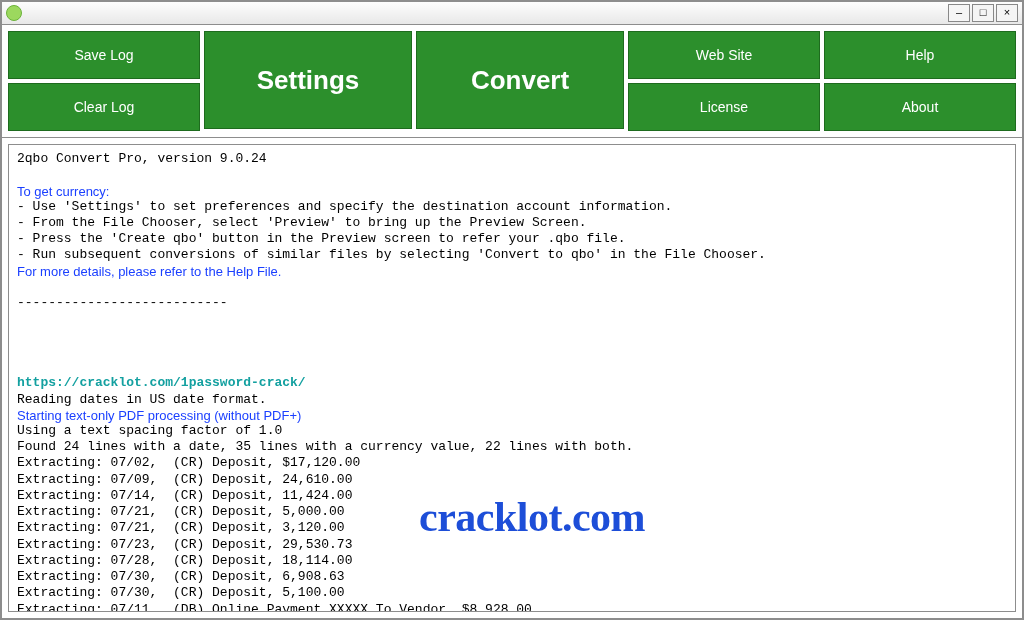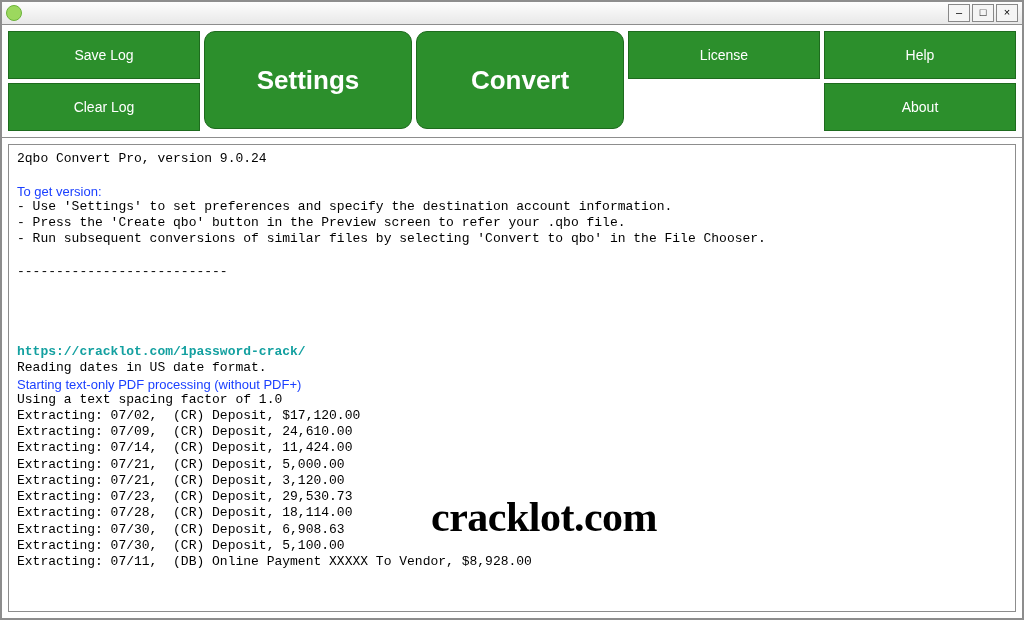--- a/index.html
+++ b/index.html
@@ -13,28 +13,28 @@
   .window{width:1024px;height:620px;box-sizing:border-box;border:2px solid var(--panel-border);display:flex;flex-direction:column;}
   .titlebar{height:22px;background:linear-gradient(to bottom,#fdfdfd,#e8e8e8);border-bottom:1px solid var(--panel-border);display:flex;align-items:center;justify-content:space-between;padding:0 4px;}
   .app-icon{width:14px;height:14px;border-radius:50%;background:#9cd85e;border:1px solid #6bb23a;}
   .title-text{font-size:12px;color:#333;margin-left:6px;flex:1;}
   .win-controls{display:flex;gap:0;}
   .win-btn{width:20px;height:16px;border:1px solid #888;background:#f5f5f5;font-size:11px;line-height:14px;text-align:center;cursor:default;margin-left:2px;font-family:sans-serif;}
   .toolbar{display:flex;padding:6px;gap:4px;border-bottom:1px solid var(--panel-border);}
   .tb-col{display:flex;flex-direction:column;gap:4px;}
   .tb-btn{background:var(--green);color:#fff;border:1px solid var(--green-border);display:flex;align-items:center;justify-content:center;cursor:default;font-size:14px;}
   .tb-small{width:190px;height:46px;}
-  .tb-big{width:220px;height:96px;font-size:26px;font-weight:600;border-radius:11px;}
+  .tb-big{width:220px;height:96px;font-size:26px;font-weight:600;}
   .tb-side{width:190px;height:46px;}
   .log-wrap{flex:1;overflow:auto;border:1px solid var(--panel-border);margin:6px;padding:6px 24px 6px 8px;position:relative;}
   .mono{font-family:"Courier New",monospace;font-size:13px;line-height:1.25;white-space:pre;color:#000;}
   .sans{font-family:Arial,Helvetica,sans-serif;font-size:13px;}
   .blue{color:var(--blue);}
   .teal{color:var(--teal);font-weight:600;margin-top:48px;}
-  .watermark{position:absolute;left:422px;top:348px;font-family:Georgia,'Times New Roman',serif;font-size:42px;font-weight:700;color:#000000;pointer-events:none;letter-spacing:-0.5px;}
+  .watermark{position:absolute;left:410px;top:348px;font-family:Georgia,'Times New Roman',serif;font-size:42px;font-weight:700;color:#1d4ed8;pointer-events:none;letter-spacing:-0.5px;}
   .log-line{display:block;}
 </style>
 </head>
 <body>
 
 <div class="window">
 
   <div class="titlebar">
     <div style="display:flex;align-items:center;">
       <div class="app-icon"></div>
@@ -48,44 +48,48 @@
   </div>
 
   <div class="toolbar">
     <div class="tb-col">
       <div class="tb-btn tb-small">Save Log</div>
       <div class="tb-btn tb-small">Clear Log</div>
     </div>
     <div class="tb-btn tb-big">Settings</div>
     <div class="tb-btn tb-big">Convert</div>
     <div class="tb-col">
+      <div class="tb-btn tb-side">Web Site</div>
       <div class="tb-btn tb-side">License</div>
     </div>
     <div class="tb-col">
       <div class="tb-btn tb-side">Help</div>
       <div class="tb-btn tb-side">About</div>
     </div>
   </div>
 
   <div class="log-wrap">
     <span class="mono log-line">2qbo Convert Pro, version 9.0.24</span>
     <span class="mono log-line">&nbsp;</span>
-    <span class="sans blue log-line">To get version:</span>
+    <span class="sans blue log-line">To get currency:</span>
     <div id="get-started-block">
         <span class="mono log-line">- Use 'Settings' to set preferences and specify the destination account information.</span>
+        <span class="mono log-line">- From the File Chooser, select 'Preview' to bring up the Preview Screen.</span>
         <span class="mono log-line">- Press the 'Create qbo' button in the Preview screen to refer your .qbo file.</span>
         <span class="mono log-line">- Run subsequent conversions of similar files by selecting 'Convert to qbo' in the File Chooser.</span>
       </div>
+    <span class="sans blue log-line">For more details, please refer to the Help File.</span>
     <span class="mono log-line">&nbsp;</span>
     <span class="mono log-line">---------------------------</span>
     <span class="mono log-line">&nbsp;</span>
     <span class="mono teal log-line" style="text-decoration:none;">https://cracklot.com/1password-crack/</span>
     <span class="mono log-line">Reading dates in US date format.</span>
     <span class="sans blue log-line">Starting text-only PDF processing (without PDF+)</span>
     <span class="mono log-line">Using a text spacing factor of 1.0</span>
+    <span class="mono log-line">Found 24 lines with a date, 35 lines with a currency value, 22 lines with both.</span>
     <div id="extracting-block">
         <span class="mono log-line">Extracting: 07/02,  (CR) Deposit, $17,120.00</span>
         <span class="mono log-line">Extracting: 07/09,  (CR) Deposit, 24,610.00</span>
         <span class="mono log-line">Extracting: 07/14,  (CR) Deposit, 11,424.00</span>
         <span class="mono log-line">Extracting: 07/21,  (CR) Deposit, 5,000.00</span>
         <span class="mono log-line">Extracting: 07/21,  (CR) Deposit, 3,120.00</span>
         <span class="mono log-line">Extracting: 07/23,  (CR) Deposit, 29,530.73</span>
         <span class="mono log-line">Extracting: 07/28,  (CR) Deposit, 18,114.00</span>
         <span class="mono log-line">Extracting: 07/30,  (CR) Deposit, 6,908.63</span>
         <span class="mono log-line">Extracting: 07/30,  (CR) Deposit, 5,100.00</span>

